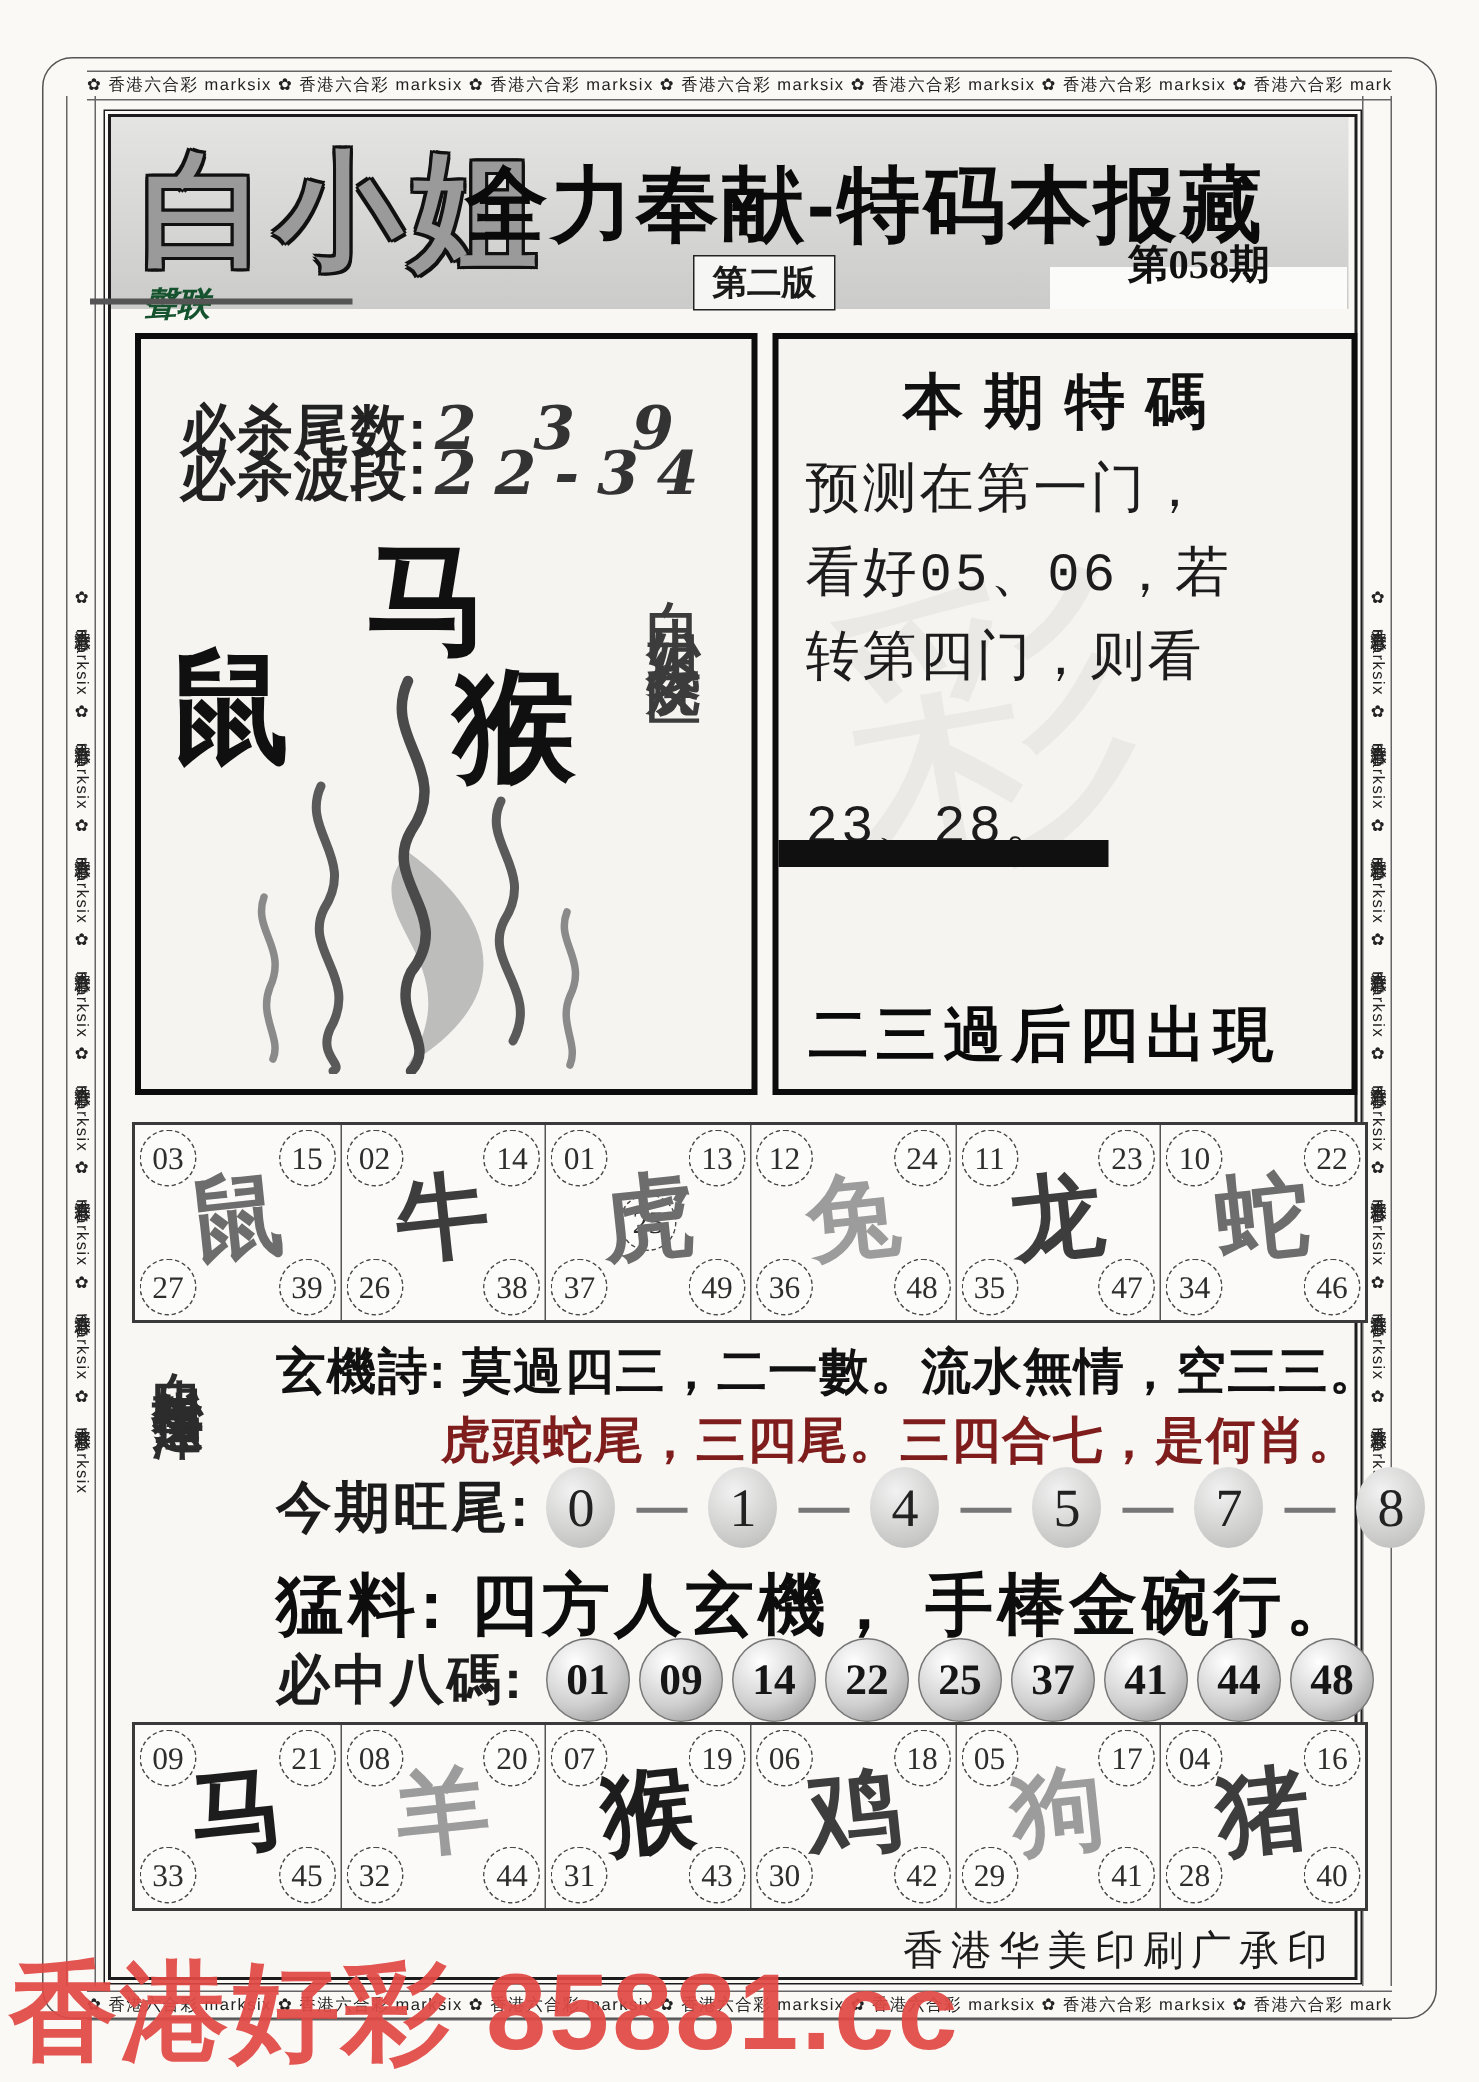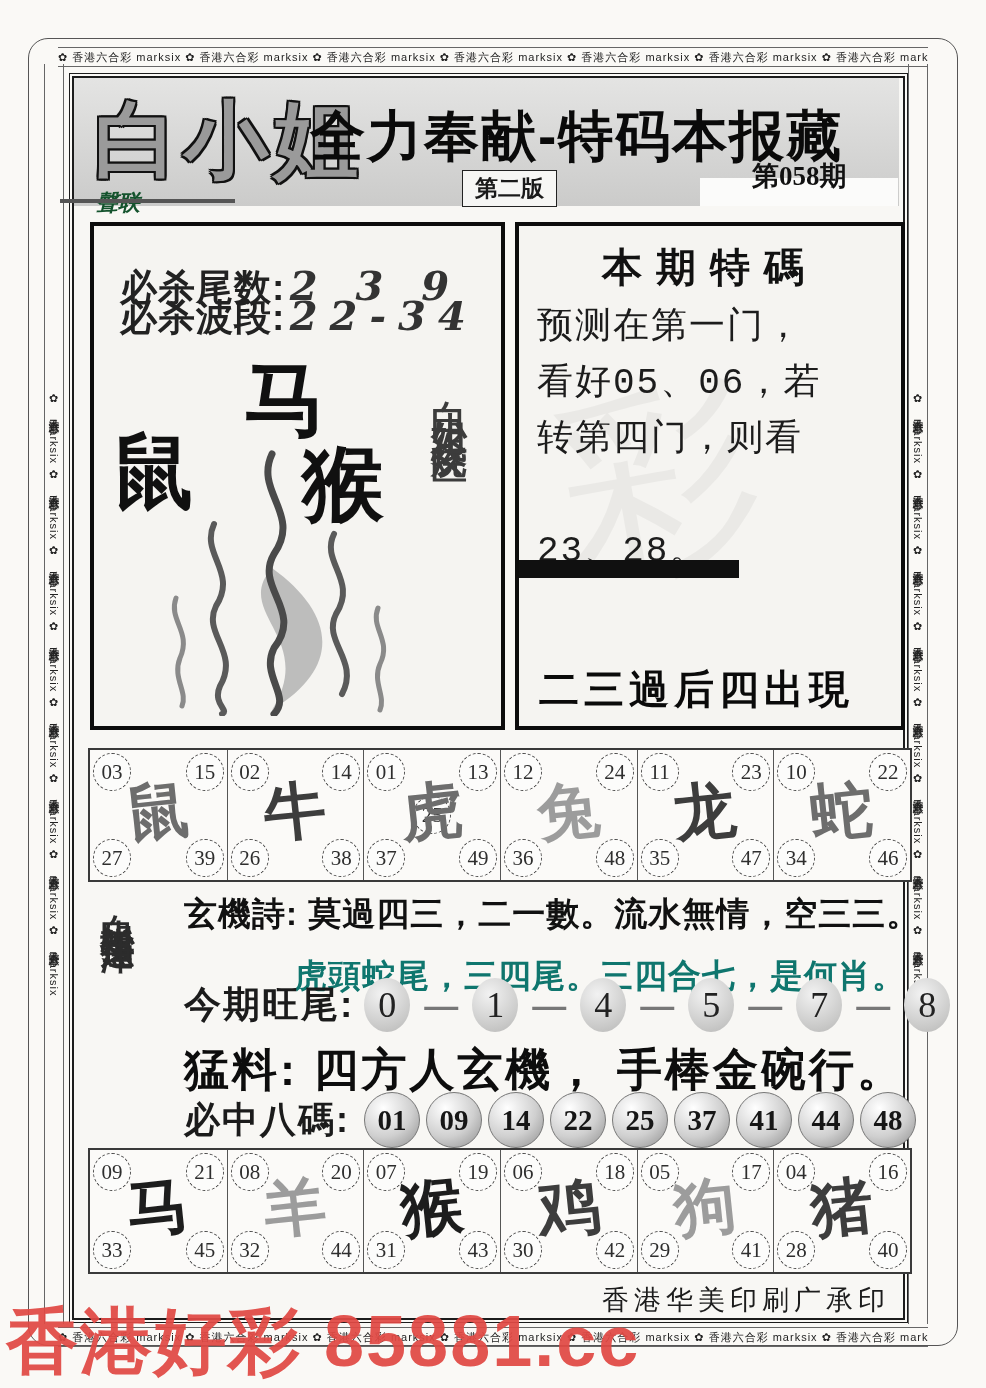--- a/index.html
+++ b/index.html
@@ -86,21 +86,21 @@
   .znum.bl{left:3px;bottom:3px;} .znum.br{right:3px;bottom:3px;}
   .znum.ct{left:50%;top:50%;transform:translate(-50%,-50%);}
   .zanimal{position:absolute;left:50%;top:50%;transform:translate(-50%,-54%) rotate(-6deg);
     font-size:62px;font-family:"Liberation Serif",serif;font-weight:bold;pointer-events:none;}
   .ink-1{color:#1d1d1d;} .ink-2{color:#3d3d3d;} .ink-3{color:#6d6d6d;} .ink-4{color:#9c9c9c;}
 
   
   .vlabel-guide{left:94px;top:888px;height:258px;writing-mode:vertical-rl;
     font-size:34px;font-weight:900;color:#2c2c2c;letter-spacing:4px;font-family:"Liberation Serif",serif;}
   .poem-line1{left:184px;top:892px;font-size:33px;font-weight:800;color:#111;letter-spacing:1px;white-space:nowrap;}
-  .poem-line2{left:294px;top:938px;font-size:33px;font-weight:800;color:#0f766e;letter-spacing:1px;white-space:nowrap;margin-top:16px;}
+  .poem-line2{left:294px;top:938px;font-size:33px;font-weight:800;color:#7f1d1d;letter-spacing:1px;white-space:nowrap;}
   .row-label{font-size:37px;font-weight:900;color:#1b1b1b;letter-spacing:2px;}
   .tails-row{left:184px;top:978px;display:flex;align-items:center;gap:10px;}
   .tail-oval{width:46px;height:54px;border-radius:50%;
     background:radial-gradient(circle at 38% 30%,#f2f2f2,#c9c9c8 70%,#b5b5b4);
     display:flex;align-items:center;justify-content:center;
     font-size:36px;font-family:"Liberation Serif",serif;color:#222;}
   .tail-dash{font-size:34px;color:#777;font-weight:bold;margin:0 4px;}
   .hot-row{left:184px;top:1040px;font-size:45px;font-weight:900;color:#0d0d0d;letter-spacing:3px;white-space:nowrap;}
   .eight-row{left:184px;top:1092px;display:flex;align-items:center;gap:6px;}
   .ball{width:54px;height:54px;border-radius:50%;

